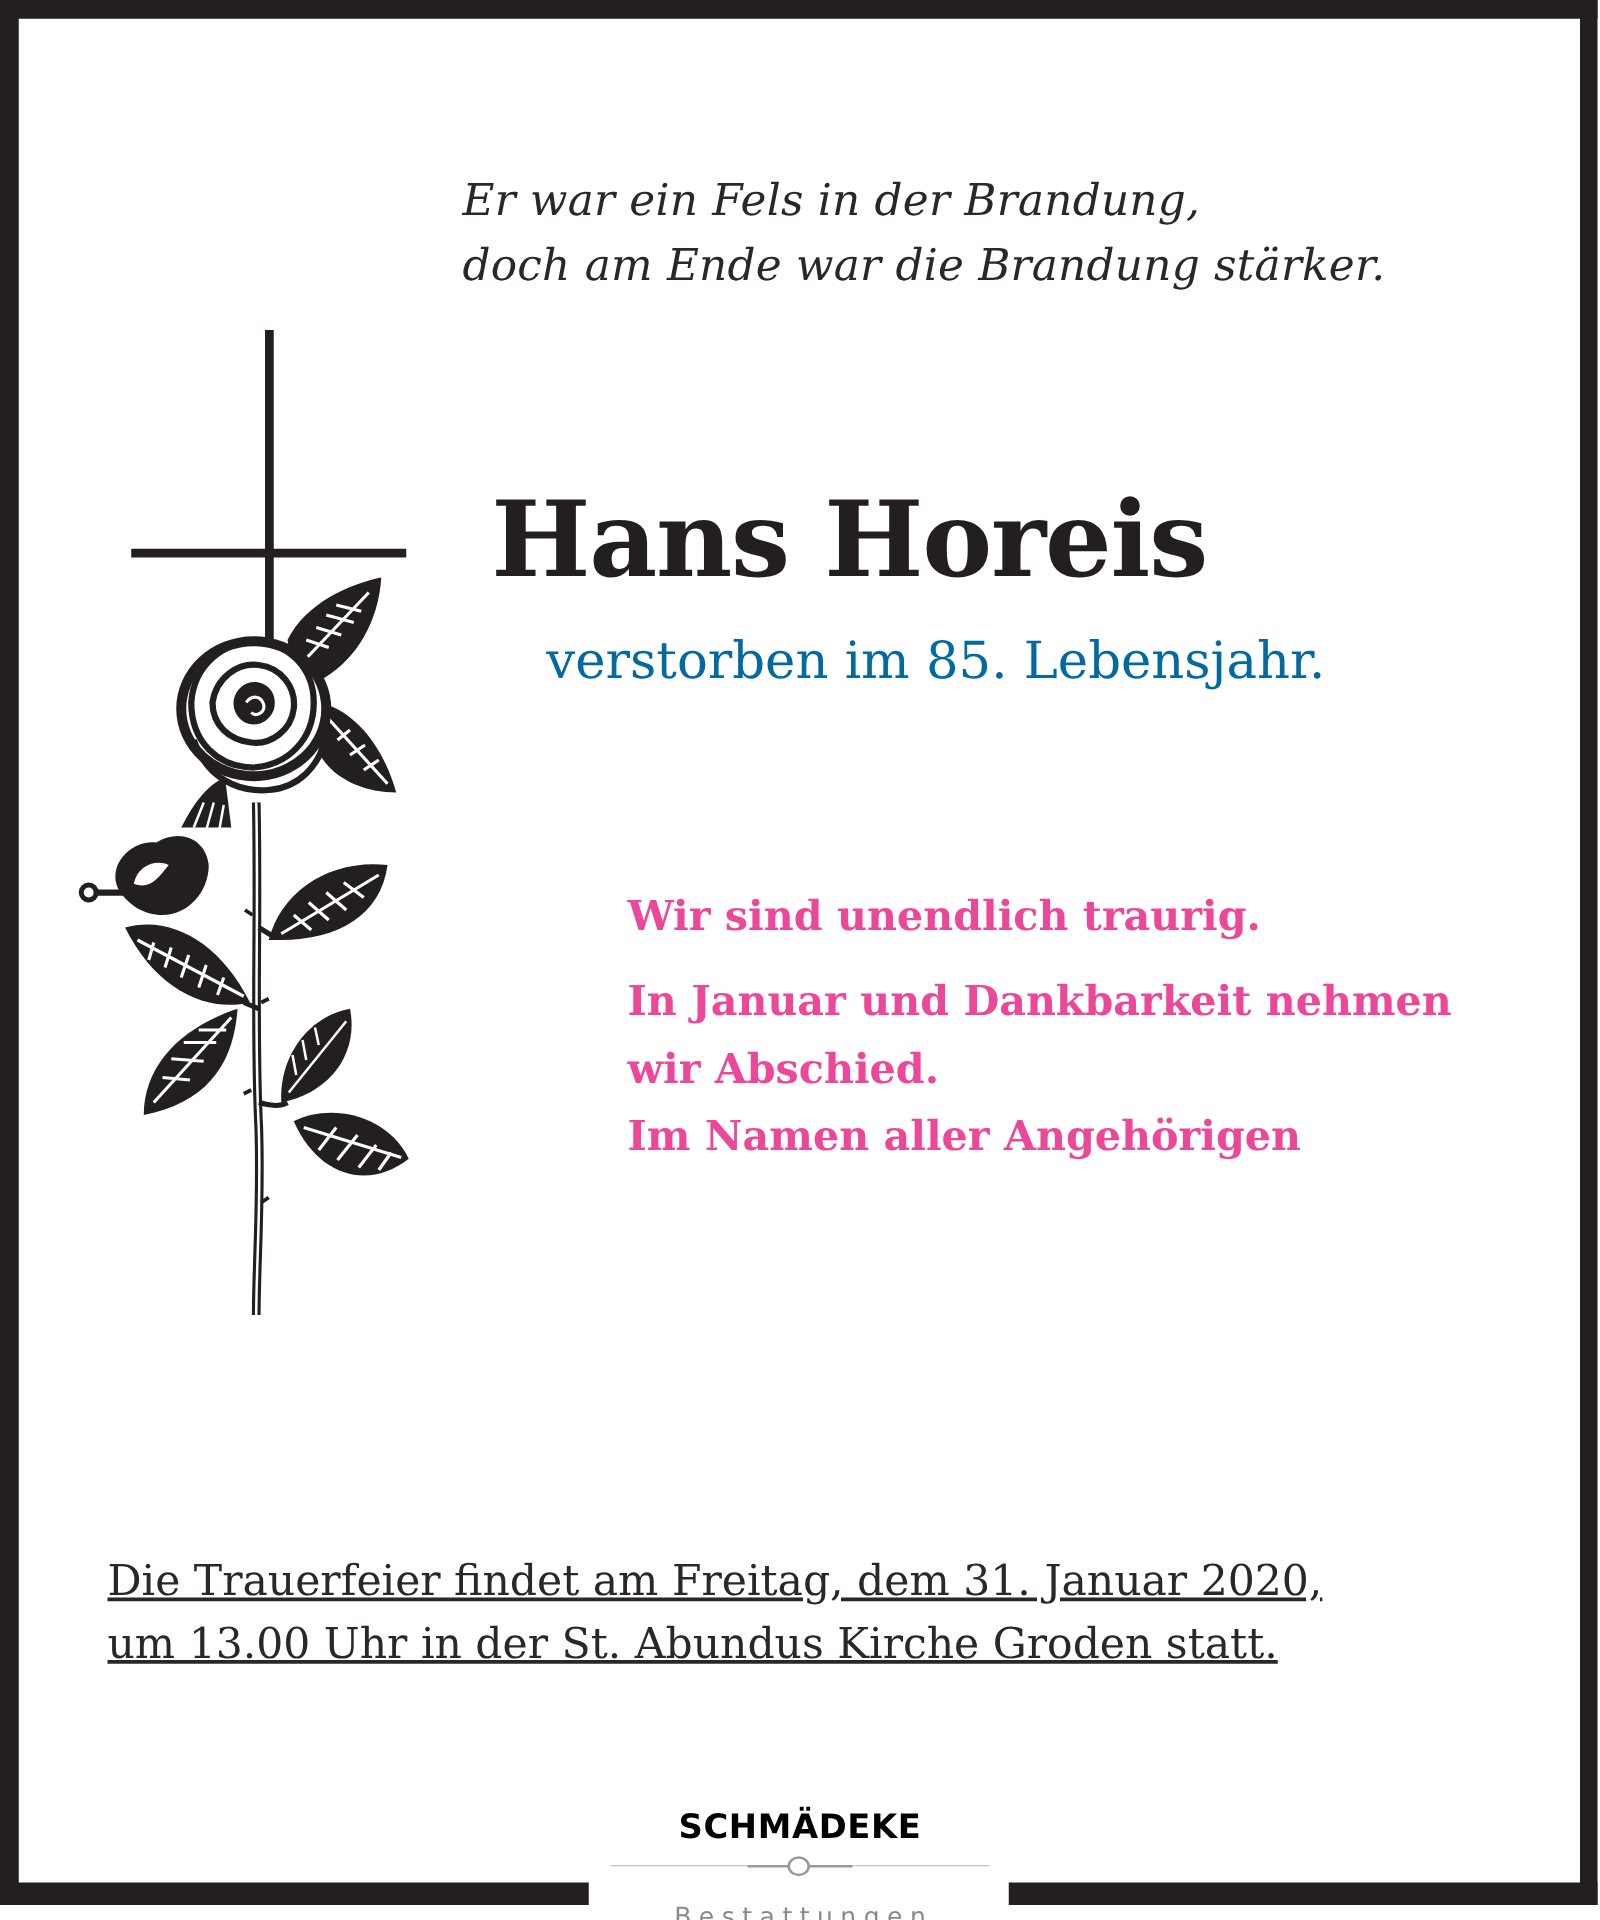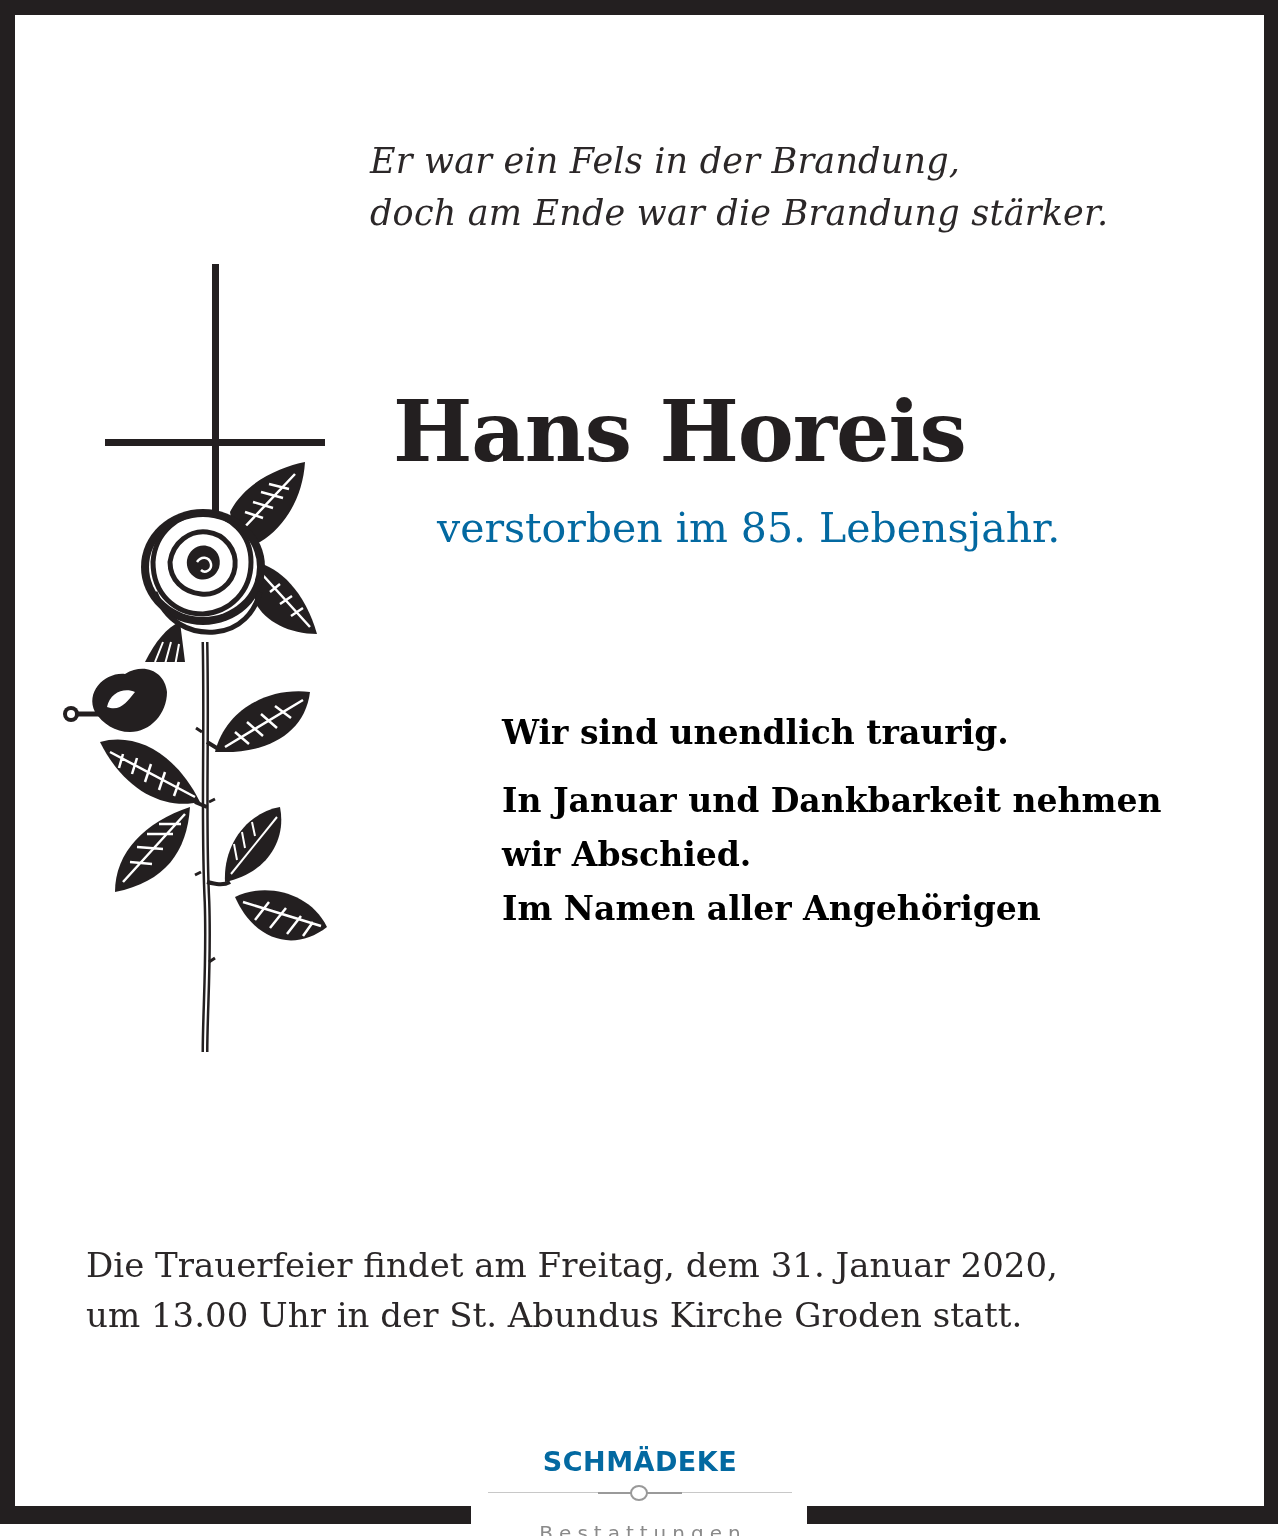--- a/index.html
+++ b/index.html
@@ -6,27 +6,27 @@
   body { width: 1280px; height: 1536px; position: relative; overflow: hidden; font-family: "DejaVu Serif", serif; color: #231f20; }
   .frame-top { position: absolute; left: 0; top: 0; width: 1278px; height: 15px; background: var(--border); }
   .frame-left { position: absolute; left: 0; top: 0; width: 15px; height: 1524px; background: var(--border); }
   .frame-right { position: absolute; left: 1264px; top: 0; width: 14px; height: 1524px; background: var(--border); }
   .frame-bottom-left { position: absolute; left: 0; top: 1506px; width: 471px; height: 18px; background: var(--border); }
   .frame-bottom-right { position: absolute; left: 807px; top: 1506px; width: 471px; height: 18px; background: var(--border); }
   .motto { position: absolute; left: 370px; top: 135px; width: 880px; font-family: "DejaVu Serif", serif; font-style: italic; font-size: 35px; line-height: 52px; color: #2b2728; letter-spacing: 0.2px; }
   .motto div { white-space: nowrap; }
   .name { position: absolute; left: 393px; top: 382px; font-family: "DejaVu Serif", serif; font-weight: bold; font-size: 84px; line-height: 100px; letter-spacing: -1px; white-space: nowrap; }
   .age { position: absolute; left: 437px; top: 506px; font-family: "DejaVu Serif", serif; font-size: 41px; line-height: 44px; color: #0369a1; white-space: nowrap; }
-  .family { position: absolute; left: 502px; top: 706px; font-family: "DejaVu Serif", serif; font-weight: bold; font-size: 33px; color: #000000; }
+  .family { position: absolute; left: 502px; top: 706px; font-family: "DejaVu Serif", serif; font-weight: bold; font-size: 33px; color: #ec4899; }
   .family .line { white-space: nowrap; line-height: 54px; }
   .family .first { margin-bottom: 14px; }
-  .ceremony { position: absolute; left: 86px; top: 1240px; width: 1110px; font-family: "DejaVu Serif", serif; font-size: 34px; line-height: 50px; color: #2b2728; }
+  .ceremony { position: absolute; left: 86px; top: 1240px; width: 1110px; font-family: "DejaVu Serif", serif; font-size: 34px; line-height: 50px; color: #2b2728; text-decoration: underline; }
   .ceremony div { white-space: nowrap; }
   .logo { position: absolute; left: 488px; top: 1446px; width: 304px; height: 90px; text-align: center; }
-  .logo-name { font-family: "DejaVu Sans", sans-serif; font-weight: bold; font-size: 27px; line-height: 32px; color: #0369a1; letter-spacing: 0.5px; }
+  .logo-name { font-family: "DejaVu Sans", sans-serif; font-weight: bold; font-size: 27px; line-height: 32px; color: #000000; letter-spacing: 0.5px; }
   .logo-rule { position: relative; height: 14px; margin-top: 8px; }
   .logo-rule .rule { position: absolute; left: 0; right: 0; top: 6px; height: 1px; background: #c8c8c8; }
   .logo-rule .rule-inner { position: absolute; left: 110px; width: 84px; top: 6px; height: 2px; background: #9a9a9a; }
   .logo-rule .ornament { position: absolute; left: 142px; top: -1px; width: 14px; height: 12px; border: 2px solid #999; border-radius: 50%; background: #fff; }
   .logo-sub { font-family: "DejaVu Sans", sans-serif; font-size: 20px; letter-spacing: 6px; color: #8a8a8a; margin-top: 23px; padding-left: 6px; line-height: 20px; }
   .illustration { position: absolute; left: 55px; top: 262px; width: 280px; height: 800px; }
 </style>
 </head>
 <body style="--border:#231f20;">
 

